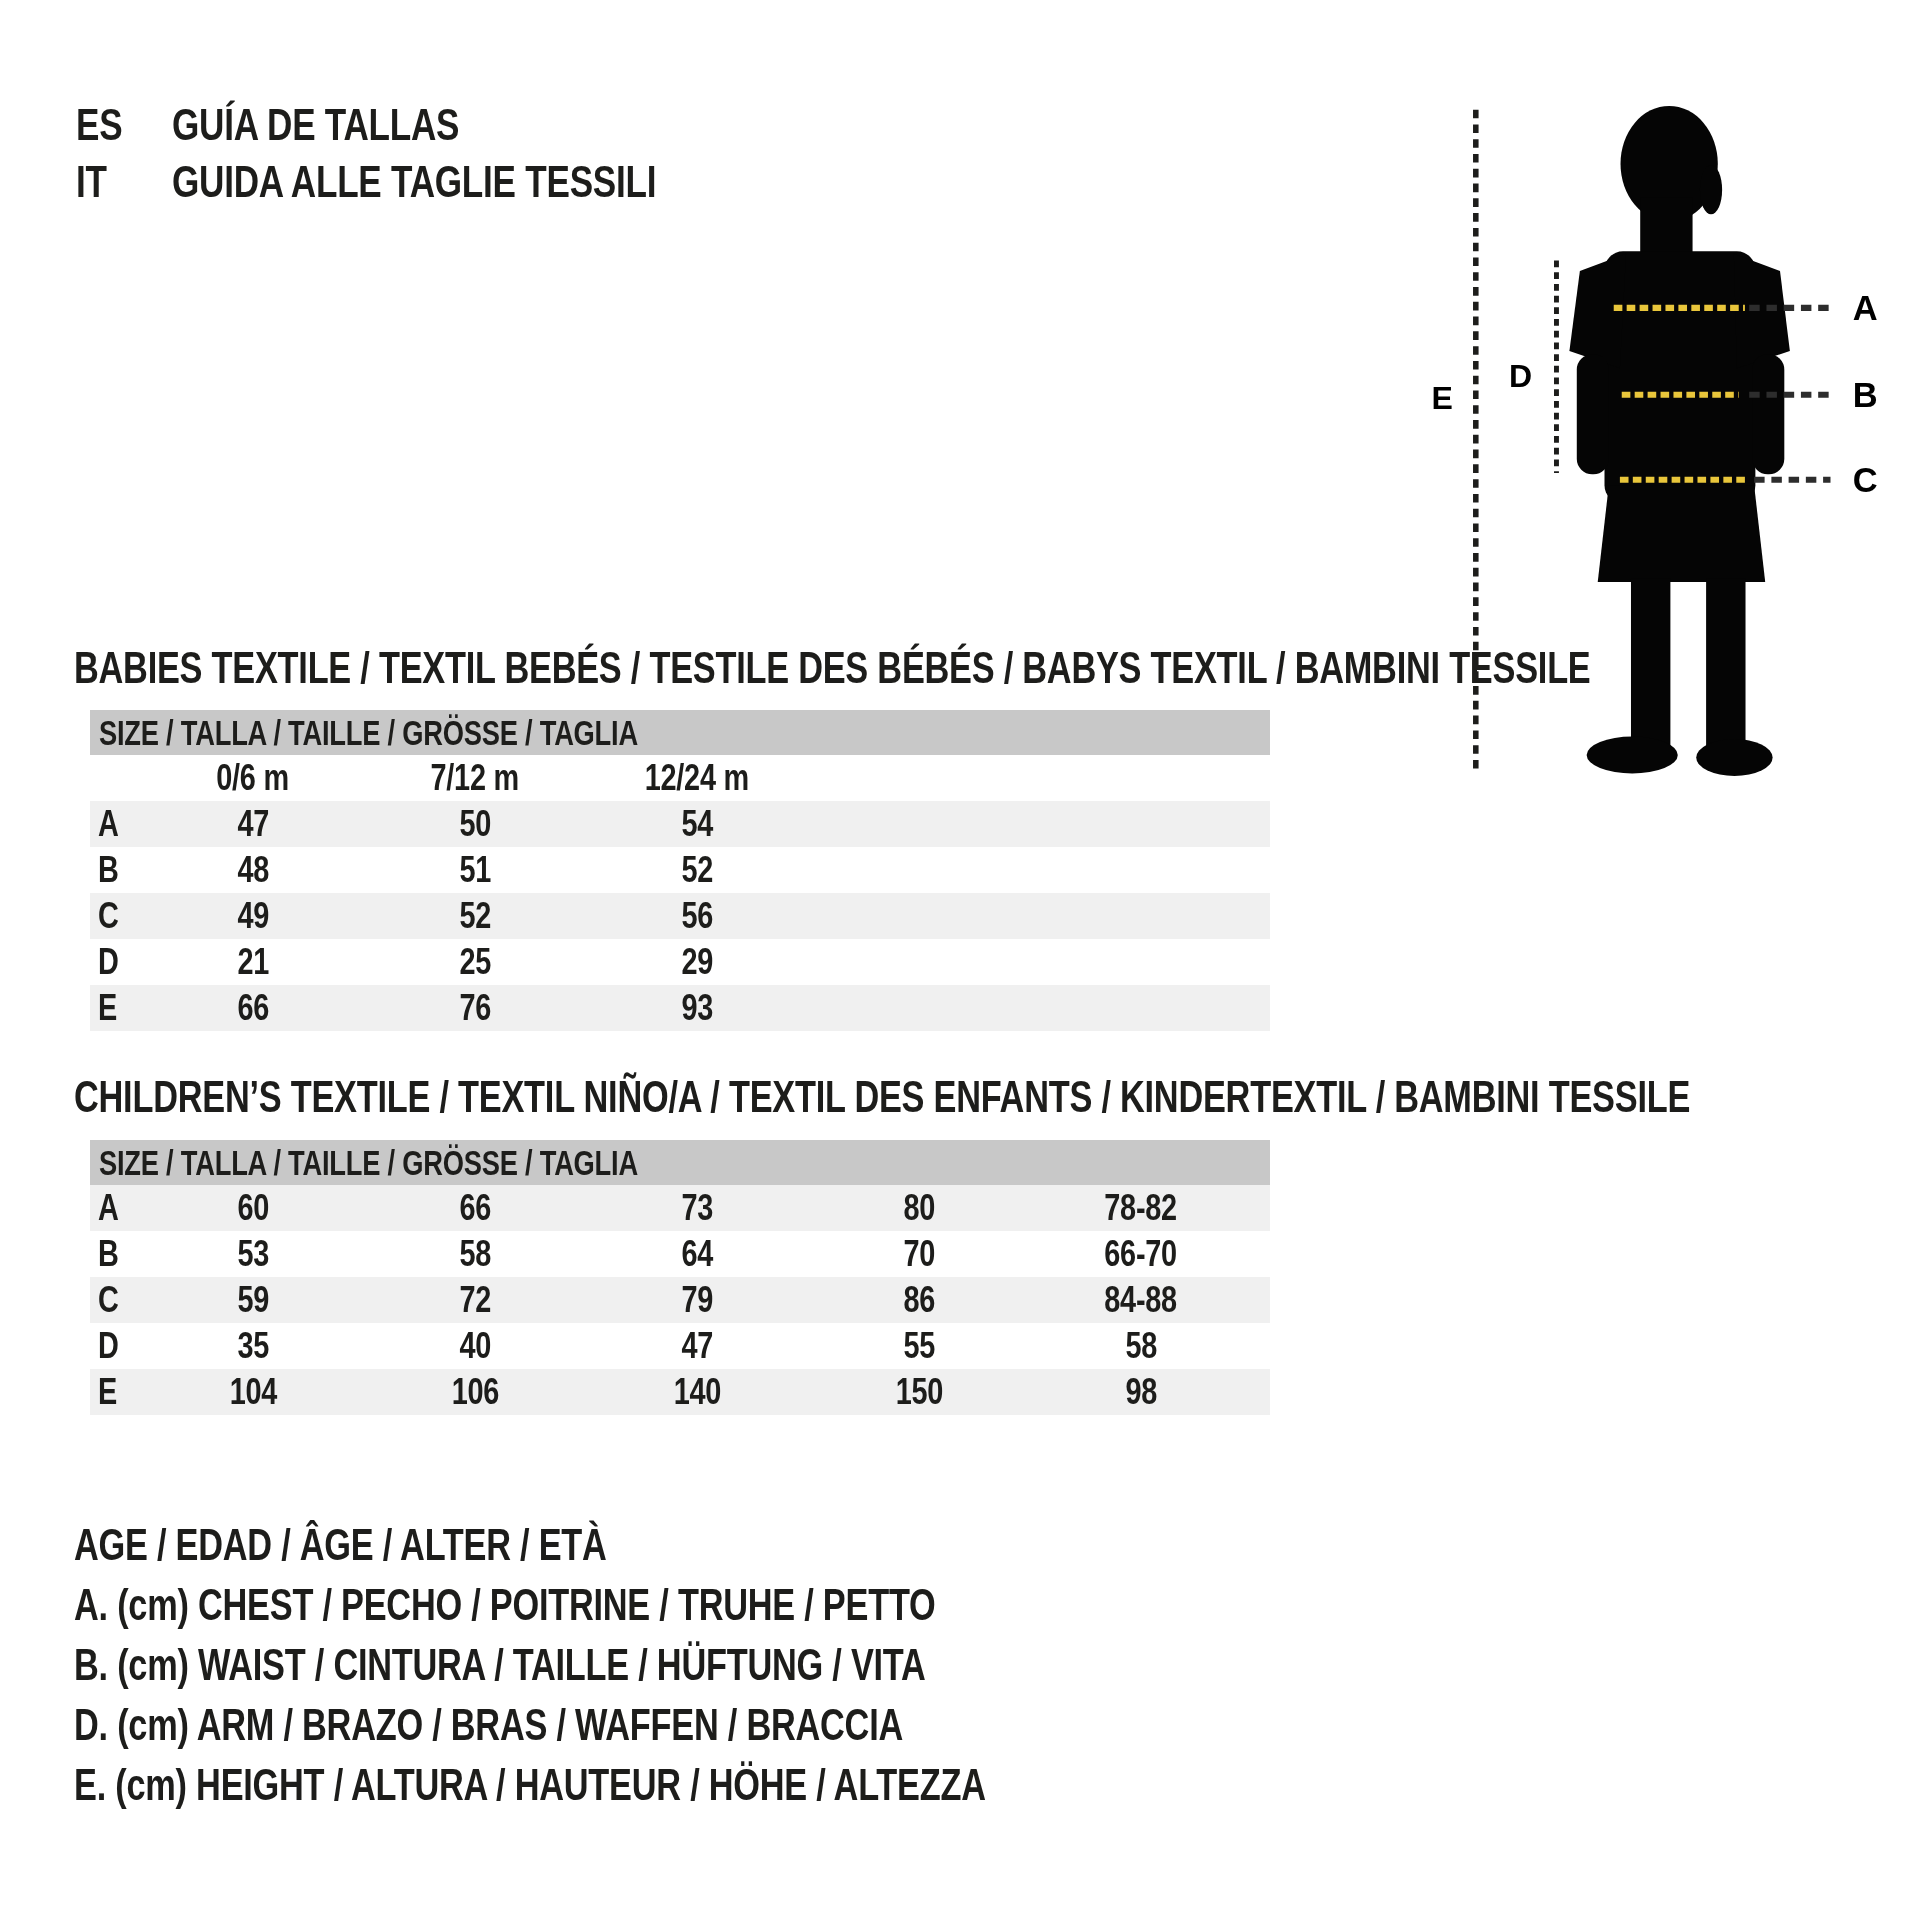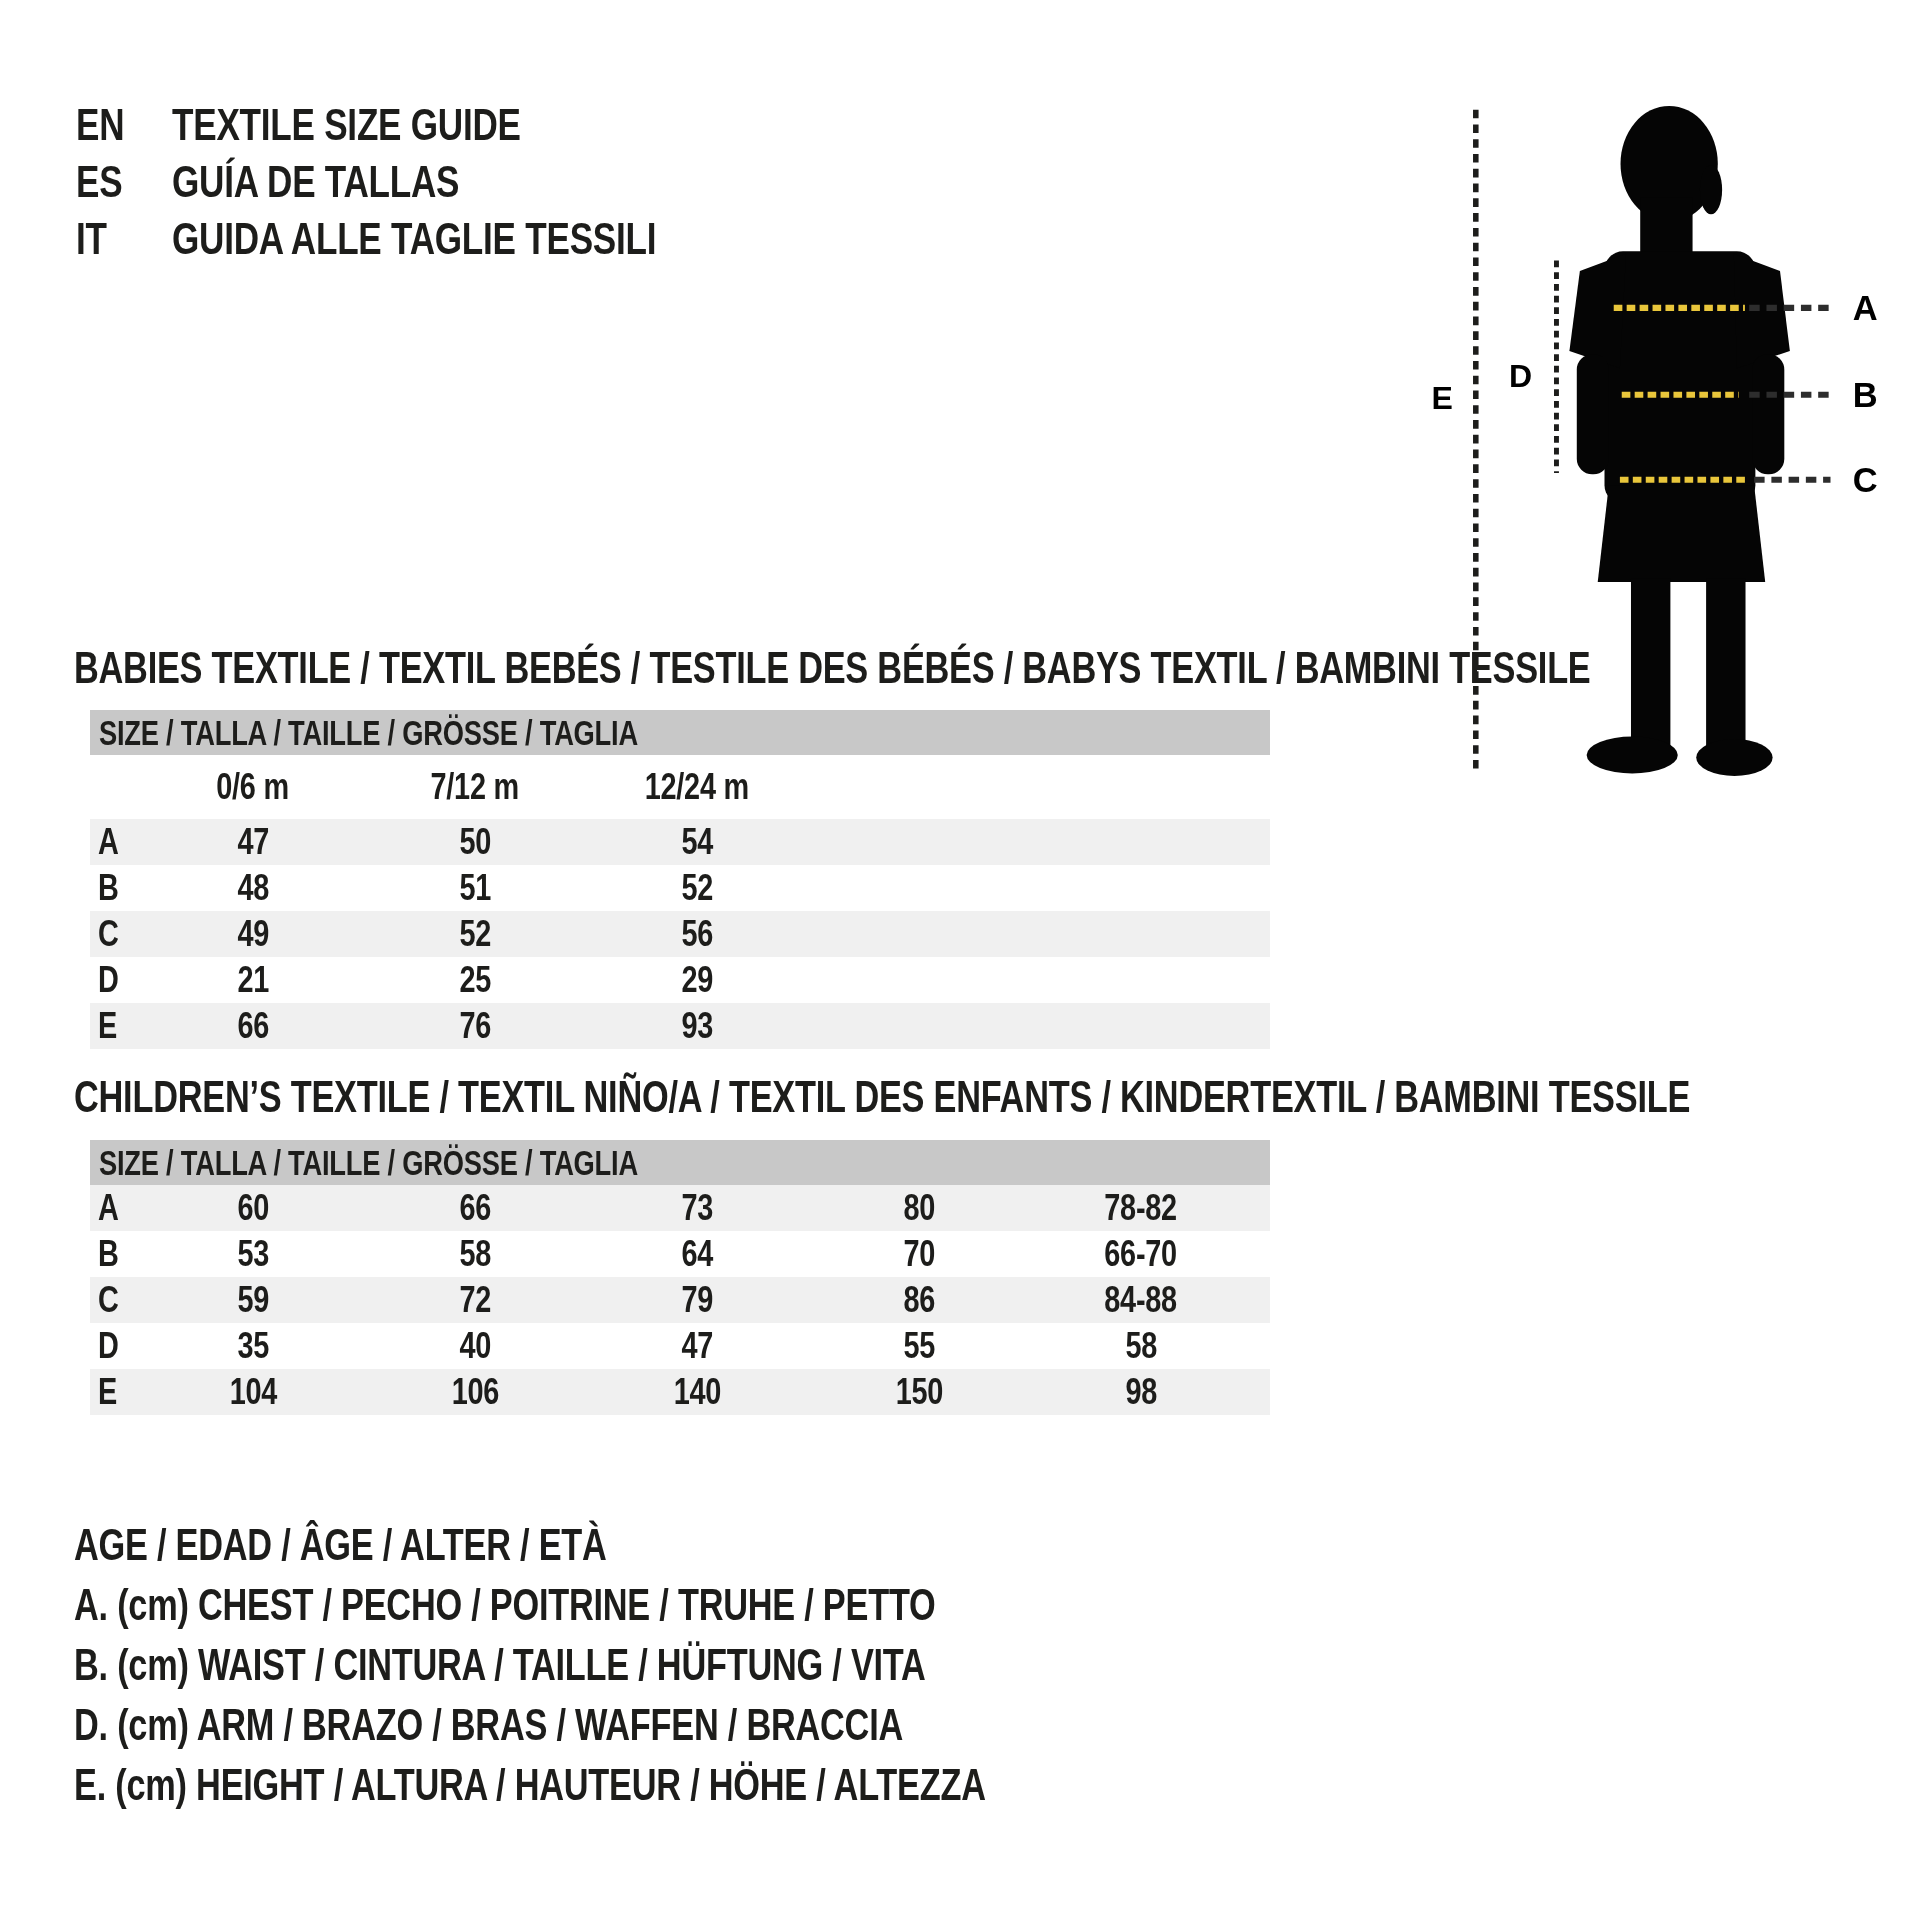--- a/index.html
+++ b/index.html
@@ -29,44 +29,40 @@
   .size-table{left:90px;width:1180px;}
   .size-bar{
     height:45px;background:#c8c8c8;
     display:flex;align-items:center;
     padding-left:9.2px;box-sizing:border-box;
     font-size:35px;font-weight:700;
   }
   .t-row{display:grid;align-items:center;}
   .babies-grid{grid-template-columns:52px 222px 222px 222px 1fr;}
   .children-grid{grid-template-columns:52px 222px 222px 222px 222px 222px 1fr;}
-  .colhead-row{height:64px;font-size:37px;font-weight:700;}
+  .colhead-row{height:46px;font-size:37px;font-weight:700;}
   .data-row{height:46px;font-size:37px;font-weight:700;}
   .stripe{background:#f0f0f0;}
   .row-label{padding-left:8px;}
   .cell{text-align:center;}
 
   
   .legend{left:74px;top:1515px;font-size:44px;font-weight:700;}
   .legend-line{display:flex;align-items:center;height:60px;}
 
   
   .diagram{left:1429px;top:92px;width:468px;height:709px;}
   .measure-letter{font-family:"Liberation Sans","DejaVu Sans",sans-serif;font-weight:700;}
 </style>
 </head>
 <body>
 
 <div id="canvas">
 
   <div class="abs langs">
-    <div class="lang-row">
-      <span class="lang-code"><span class="cx">EN</span></span>
-      <span class="cx">TEXTILE SIZE GUIDE</span>
-    </div>
     <div class="lang-row">
       <span class="lang-code"><span class="cx">ES</span></span>
       <span class="cx">GUÍA DE TALLAS</span>
     </div>
     <div class="lang-row">
       <span class="lang-code"><span class="cx">IT</span></span>
       <span class="cx">GUIDA ALLE TAGLIE TESSILI</span>
     </div>
   </div>
 

